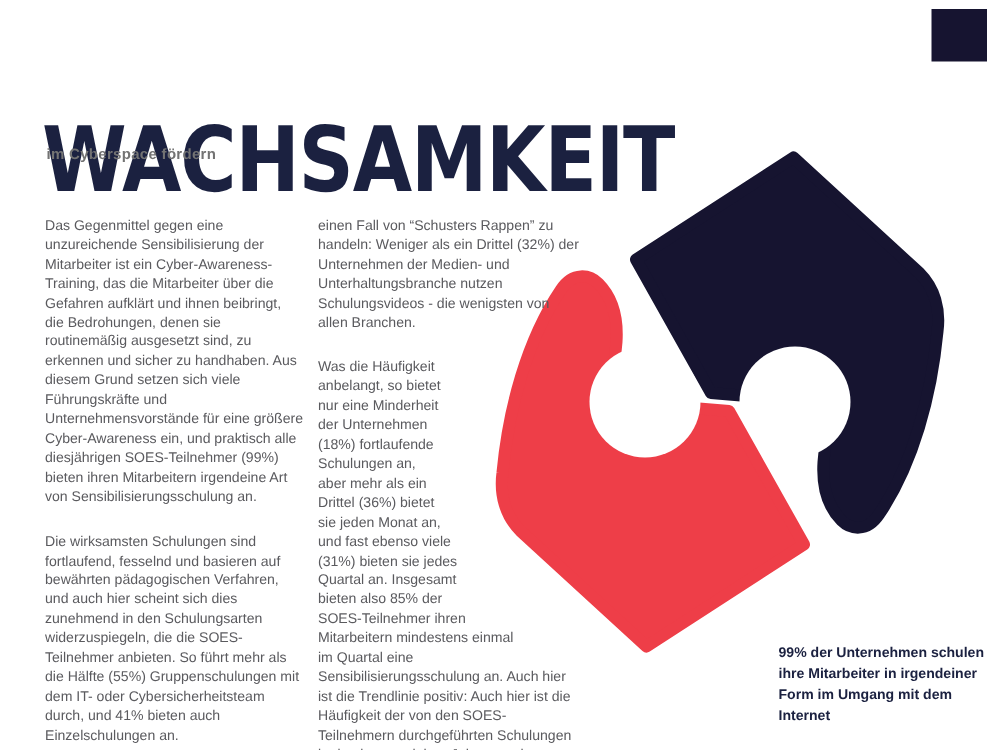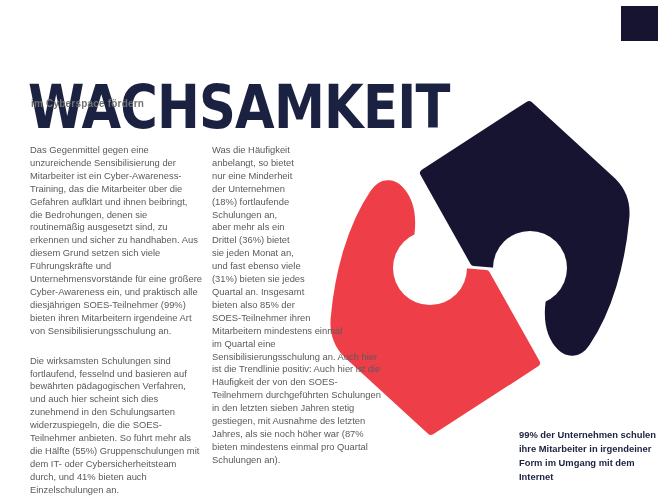--- a/index.html
+++ b/index.html
@@ -69,20 +69,21 @@
   </g>
 </svg>
 
 <div class="col col1">
   <p>Das Gegenmittel gegen eine unzureichende Sensibilisierung der Mitarbeiter ist ein Cyber-Awareness-Training, das die Mitarbeiter über die Gefahren aufklärt und ihnen beibringt, die Bedrohungen, denen sie routinemäßig ausgesetzt sind, zu erkennen und sicher zu handhaben. Aus diesem Grund setzen sich viele Führungskräfte und Unternehmensvorstände für eine größere Cyber-Awareness ein, und praktisch alle diesjährigen SOES-Teilnehmer (99%) bieten ihren Mitarbeitern irgendeine Art von Sensibilisierungsschulung an.</p>
   <p><span>Die </span><span class="link-underline">wirksamsten Schulungen</span><span> sind fortlaufend, fesselnd und basieren auf bewährten pädagogischen Verfahren, und auch hier scheint sich dies zunehmend in den Schulungsarten widerzuspiegeln, die die SOES-Teilnehmer anbieten. So führt mehr als die Hälfte (55%) Gruppenschulungen mit dem IT- oder Cybersicherheitsteam durch, und 41% bieten auch Einzelschulungen an.</span></p>
   <p>Eine andere hochwirksame Form der Schulung - interaktive Videos - wird von fast der Hälfte (44%) der Teilnehmer angeboten und ist bei den größten Unternehmen mit mehr als 10.000 Beschäftigten (58%) noch beliebter. Es gibt jedoch auch Ausnahmen. Es scheint sich um</p>
 </div>
 
 <div class="col col2">
+  <p>einen Fall von “Schusters Rappen” zu handeln: Weniger als ein Drittel (32%) der Unternehmen der Medien- und Unterhaltungsbranche nutzen Schulungsvideos - die wenigsten von allen Branchen.</p>
   <p>
     <span class="sp sp1"></span>
     <span class="sp sp2"></span>
     <span class="sp sp3"></span>
     <span>Was die Häufigkeit anbelangt, so bietet nur eine Minderheit der Unternehmen (18%) fortlaufende Schulungen an, aber mehr als ein Drittel (36%) bietet sie jeden Monat an, und fast ebenso viele (31%) bieten sie jedes Quartal an. Insgesamt bieten also 85% der SOES-Teilnehmer ihren Mitarbeitern mindestens einmal im Quartal eine Sensibilisierungsschulung an. Auch hier ist die Trendlinie positiv: Auch hier ist die Häufigkeit der von den SOES-Teilnehmern durchgeführten Schulungen in den letzten sieben Jahren stetig gestiegen, mit Ausnahme des letzten Jahres, als sie noch höher war (87% bieten mindestens einmal pro Quartal Schulungen an).</span>
   </p>
 </div>
 
 <div class="corner-square"></div>
 

